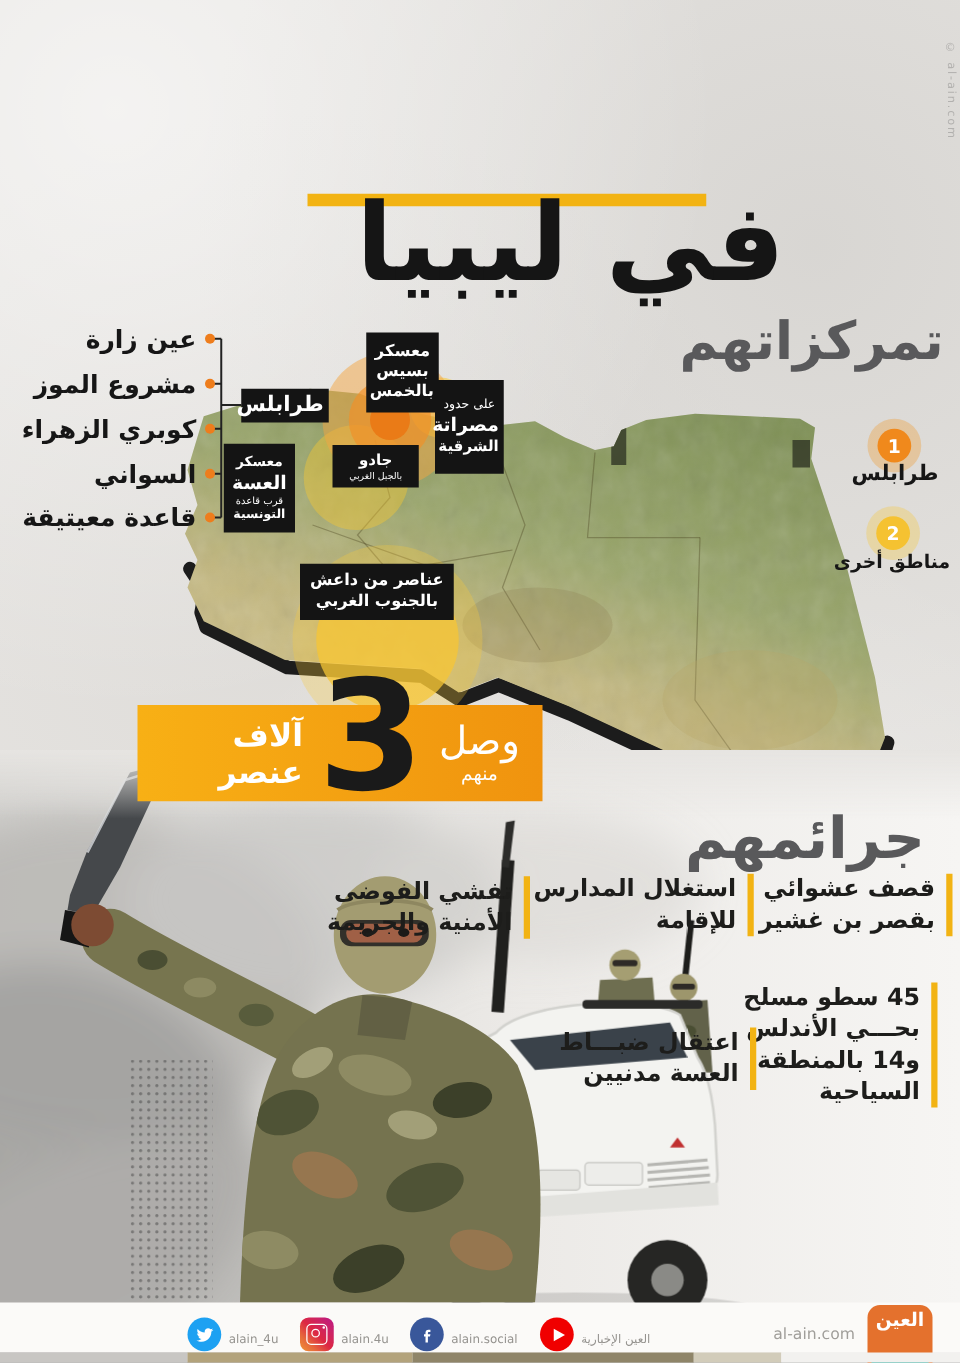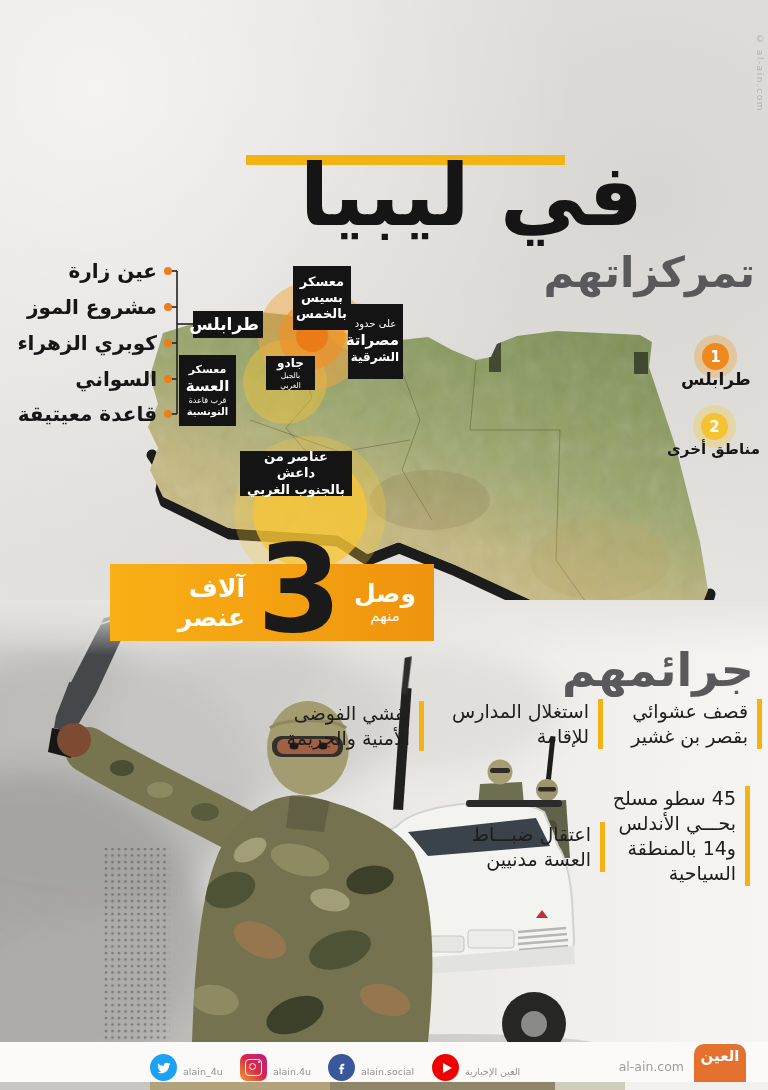--- a/index.html
+++ b/index.html
@@ -10,64 +10,64 @@
       radial-gradient(circle at 85% 18%, rgba(190,188,184,.35), transparent 45%),
       radial-gradient(circle at 30% 45%, rgba(205,202,198,.3), transparent 50%),
       radial-gradient(circle at 70% 80%, rgba(255,255,255,.5), transparent 45%);
     font-family:"DejaVu Sans", sans-serif;}
   .abs{position:absolute;}
   
   .kicker-band{position:absolute;left:245px;top:97px;width:324px;height:58px;background:#ffffff;
     display:flex;align-items:center;justify-content:center;}
   .kicker-band span{font-size:35px;font-weight:bold;color:#161616;direction:rtl;white-space:nowrap;}
   .kicker-underline{position:absolute;left:246px;top:155px;width:319px;height:10px;background:#f2b313;}
-  .big-title{position:absolute;right:125px;top:150px;font-size:86px;line-height:1.05;font-weight:bold;
+  .big-title{position:absolute;right:140px;top:150px;font-size:86px;line-height:1.05;font-weight:bold;
     color:#151515;direction:rtl;white-space:nowrap;}
   .wm{position:absolute;right:3px;top:34px;writing-mode:vertical-rl;font-size:9px;
     color:rgba(100,100,100,.35);letter-spacing:1.5px;}
   
   .h-pos{position:absolute;right:13px;top:248px;font-size:42px;font-weight:bold;color:#59595b;direction:rtl;}
-  .h-crimes{position:absolute;right:14px;top:643px;font-size:46px;font-weight:bold;color:#59595b;direction:rtl;}
+  .h-crimes{position:absolute;right:28px;top:643px;font-size:46px;font-weight:bold;color:#59595b;direction:rtl;}
   
   .site-row{position:absolute;right:596px;display:flex;direction:rtl;align-items:center;gap:7px;white-space:nowrap;}
   .site-dot{width:8px;height:8px;border-radius:50%;background:#ee7d1c;flex:0 0 auto;}
   .site-label{font-size:20px;font-weight:bold;color:#161616;}
   
   .mapbox{position:absolute;background:#141414;color:#fff;direction:rtl;text-align:center;
     display:flex;flex-direction:column;justify-content:center;line-height:1.25;box-sizing:border-box;padding:2px 4px;}
   .b-tripoli{left:193px;top:311px;width:70px;height:27px;font-size:17px;font-weight:bold;}
   .b-bsis{left:293px;top:266px;width:58px;height:64px;font-size:13px;font-weight:bold;}
   .b-misrata{left:348px;top:304px;width:55px;height:75px;}
   .b-misrata .s{font-size:10px;} .b-misrata .m{font-size:15px;font-weight:bold;} .b-misrata .e{font-size:12px;font-weight:bold;}
-  .b-jadu{left:266px;top:356px;width:49px;height:34px;align-items:center;}
+  .b-jadu{left:266px;top:356px;width:69px;height:34px;align-items:center;}
   .b-jadu .m{font-size:12px;font-weight:bold;} .b-jadu .s{font-size:7.5px;}
   .b-assa{left:179px;top:355px;width:57px;height:71px;}
   .b-assa .s1{font-size:11px;font-weight:bold;} .b-assa .m{font-size:15px;font-weight:bold;}
   .b-assa .s2{font-size:8px;} .b-assa .s3{font-size:10px;font-weight:bold;}
-  .b-daesh{left:240px;top:451px;width:112px;height:45px;font-size:13px;font-weight:bold;}
+  .b-daesh{left:240px;top:451px;width:123px;height:45px;font-size:13px;font-weight:bold;}
   
   .badge{position:absolute;width:27px;height:27px;border-radius:50%;color:#fff;font-weight:bold;font-size:15px;
     display:flex;align-items:center;justify-content:center;}
   .badge1{left:702px;top:343px;background:#f0891c;box-shadow:0 0 0 8px rgba(240,152,40,.33);}
   .badge2{left:701px;top:413px;background:#f5c231;box-shadow:0 0 0 8px rgba(245,200,60,.33);}
   .badge-label{position:absolute;text-align:center;font-weight:bold;color:#161616;direction:rtl;white-space:nowrap;}
   .bl1{left:681px;top:369px;width:70px;font-size:17px;}
   .bl2{left:672px;top:440px;width:88px;font-size:15px;}
   
   .banner{position:absolute;left:110px;top:564px;width:324px;height:77px;
     background:linear-gradient(90deg,#f8b015,#f0930e);display:flex;direction:rtl;align-items:center;
     padding:0 18px;box-sizing:border-box;gap:8px;}
   .banner-right{display:flex;flex-direction:column;align-items:center;line-height:1;}
-  .banner-w1{font-size:25px;color:#fff;font-weight:bold;text-align:right;}
+  .banner-w1{font-size:31px;color:#fff;font-weight:normal;text-align:right;}
   .banner-w2{font-size:15px;color:#fff;margin-top:3px;}
   .banner-num{font-size:122px;font-weight:bold;color:#1a1a1a;line-height:77px;position:relative;top:-13px;margin:0 4px;}
   .banner-w3{font-size:25px;color:#fff;font-weight:bold;}
   
   .crime{position:absolute;direction:rtl;text-align:right;border-right:5px solid #f2b313;
-    padding-right:9px;font-weight:normal;color:#1d1d1b;font-size:19px;line-height:25px;white-space:nowrap;}
+    padding-right:9px;font-weight:bold;color:#1d1d1b;font-size:19px;line-height:25px;white-space:nowrap;}
   .c0{right:6px;top:699px;} .c1{right:165px;top:699px;} .c2{right:344px;top:701px;}
   .c3{right:18px;top:786px;} .c4{right:163px;top:790px;margin-top:32px;}
   .crime span{display:block;}
   
   .footer{position:absolute;left:0;top:1042px;width:768px;height:40px;background:#fbfaf8;}
   .soc-ic{position:absolute;top:1054px;width:27px;height:27px;border-radius:50%;
     display:flex;align-items:center;justify-content:center;}
   .soc-label{position:absolute;top:1066px;font-size:9.5px;color:#95938f;}
   .tw{left:150px;background:#1da1f2;} .fb{left:328px;background:#39579a;}
   .yt{left:432px;background:#f00000;}

